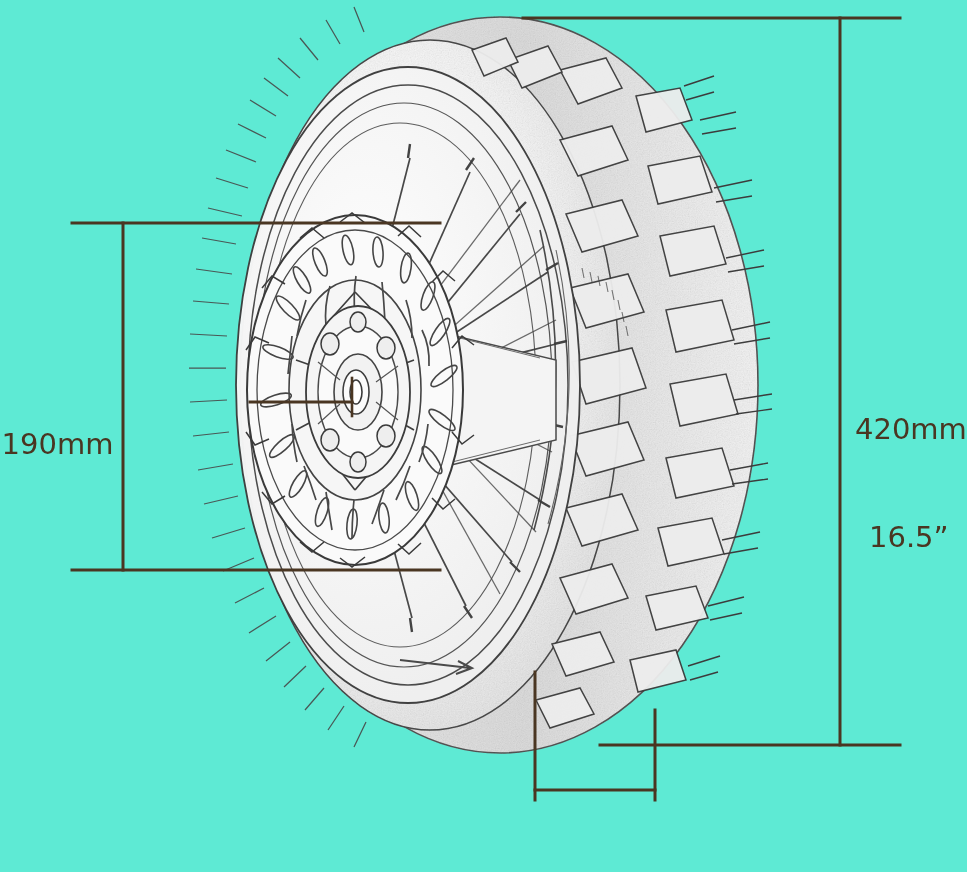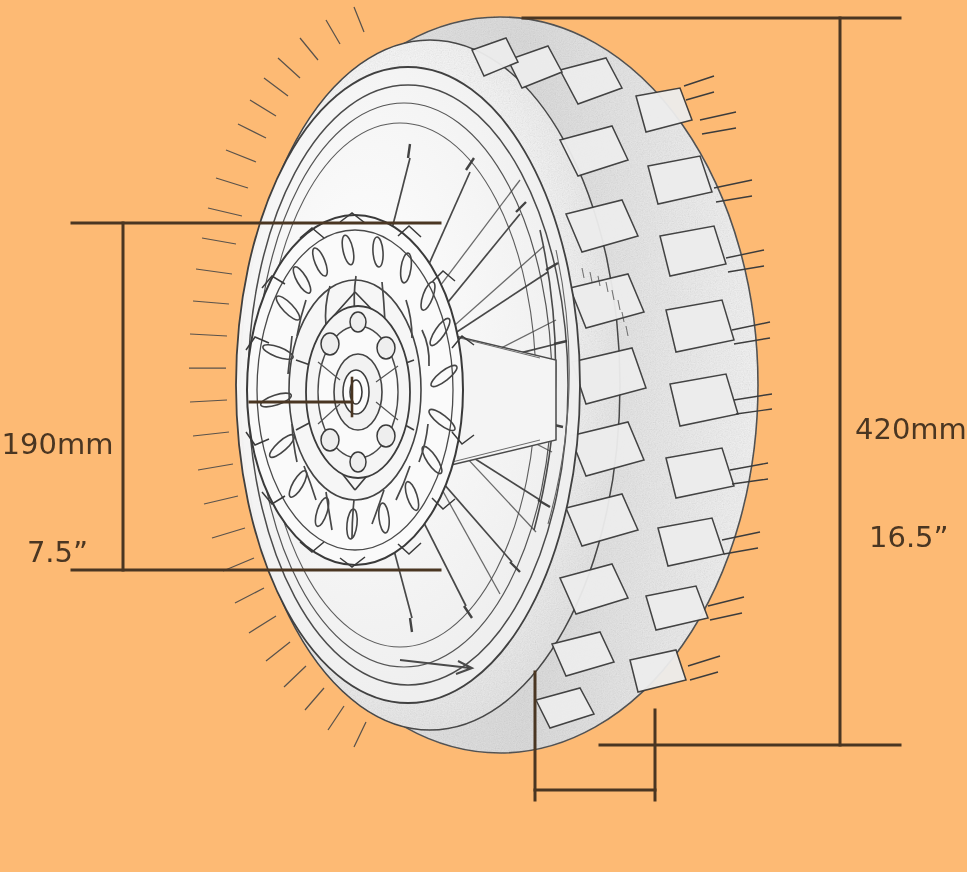--- a/index.html
+++ b/index.html
@@ -4,21 +4,21 @@
 <style>
   html, body {
     margin: 0;
     padding: 0;
     background: #ffffff;
   }
   #stage {
     position: relative;
     width: 967px;
     height: 872px;
-    background: #fdba74;
+    background: #5eead4;
     font-family: "DejaVu Sans", sans-serif;
     overflow: hidden;
   }
   #wheel-layer {
     position: absolute;
     left: 0; top: 0;
     width: 967px;
     height: 872px;
   }
   #dim-layer {
@@ -301,21 +301,20 @@
       <g>
         <path d="M535 672 L535 800"></path>
         <path d="M655 710 L655 800"></path>
         <path d="M535 790 L655 790"></path>
       </g>
     </g>
   </svg>
 
   <div class="dim-label lbl-left">
     <span class="ln">190mm</span>
-    <span class="ln">7.5”</span>
   </div>
 
   <div class="dim-label lbl-mid">
   </div>
 
   <div class="dim-label lbl-right">
     <span class="ln">420mm</span>
     <span class="ln">16.5”</span>
   </div>
 

